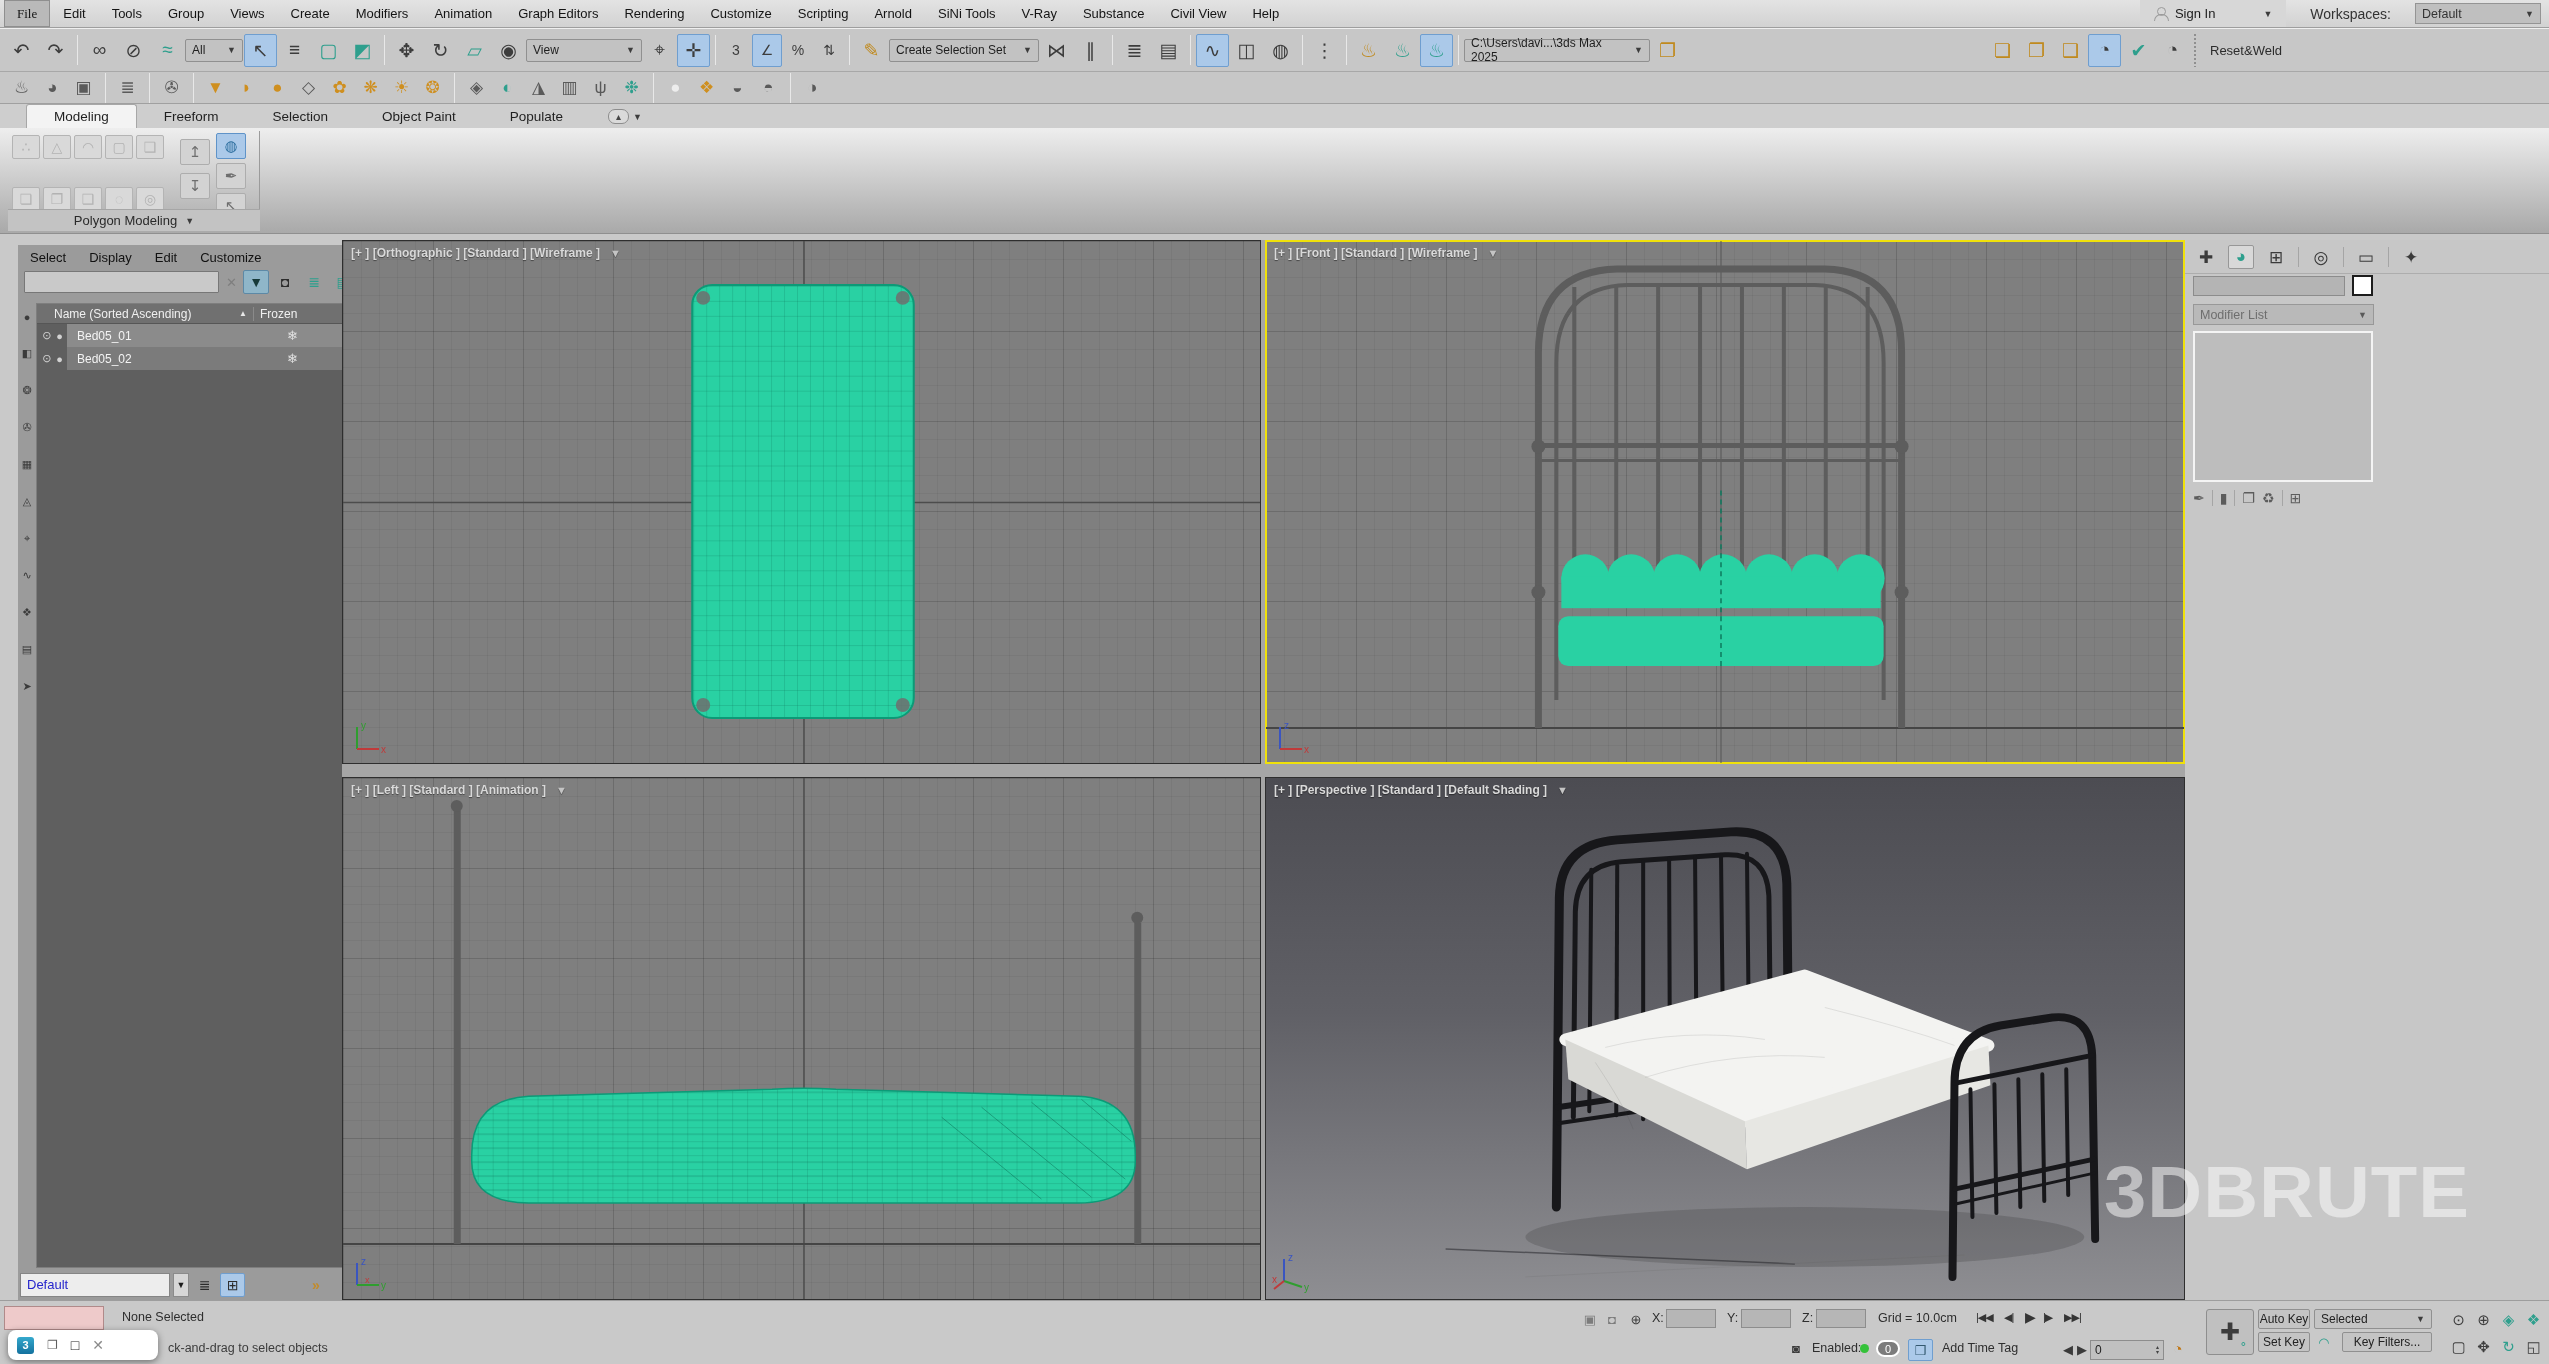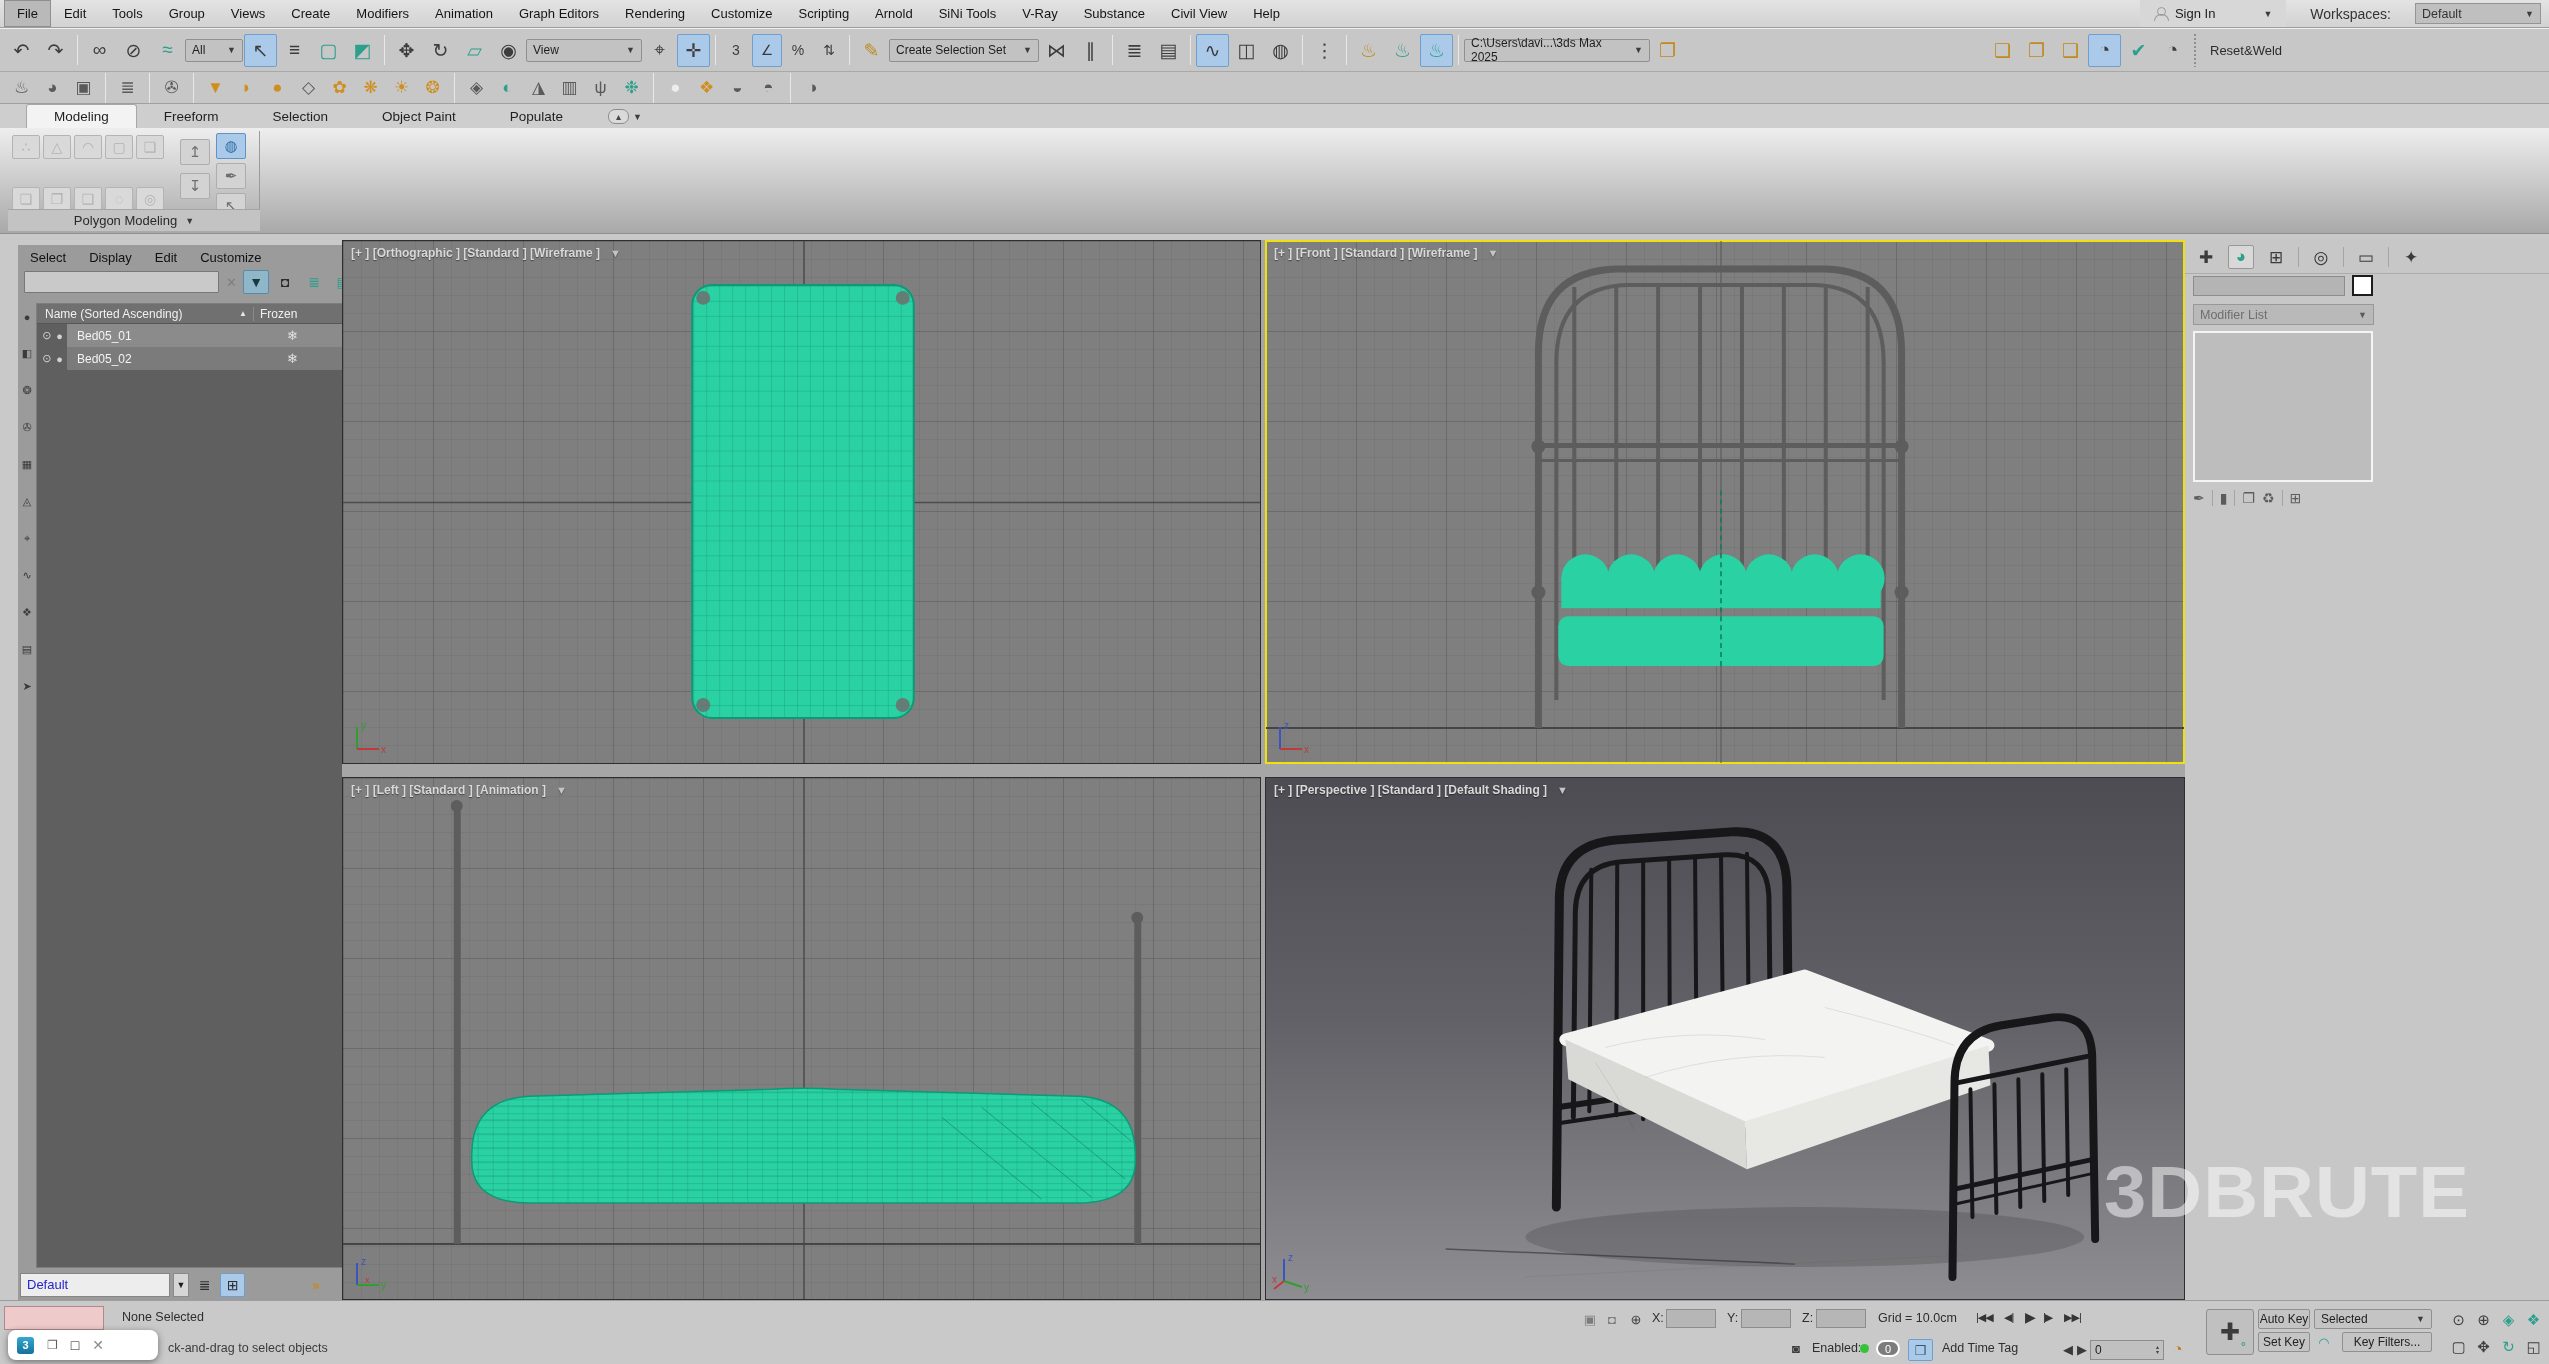--- a/index.html
+++ b/index.html
@@ -5,21 +5,21 @@
   * { margin:0; padding:0; box-sizing:border-box; }
   html,body { width:2549px; height:1364px; overflow:hidden; }
   body { font-family:"Liberation Sans", sans-serif; background:#c9c9c9; position:relative; color:#1b1b1b; }
   .root { position:absolute; inset:0; }
 
   
   .menubar { position:absolute; left:0; top:0; right:0; height:28px;
     background:linear-gradient(#e3e3e3,#d2d2d2); border-bottom:1px solid #9e9e9e;
     display:flex; align-items:stretch; padding-left:4px; font-size:13px; }
   .menu-item { display:flex; align-items:center; padding:0 13px; color:#141414; cursor:default; }
-  .menu-item.active { background:#b9b9b9; box-shadow:inset 0 0 0 1px #8f8f8f; }
+  .menu-item.active { background:#b9b9b9; box-shadow:inset 0 0 0 1px #8f8f8f;font-family:Liberation Serif, serif; }
   .mb-right { margin-left:auto; display:flex; align-items:center; gap:24px; padding-right:8px; }
   .signin { display:flex; align-items:center; gap:8px; padding:0 14px; height:100%; background:#d7d7d7; }
   .person { width:13px; height:13px; position:relative; }
   .person:before { content:""; position:absolute; left:3px; top:0; width:7px; height:7px; border-radius:50%; border:1.5px solid #9a9a9a; }
   .person:after { content:""; position:absolute; left:0; top:7px; width:13px; height:6px; border-radius:7px 7px 0 0; border:1.5px solid #9a9a9a; border-bottom:none; }
   .caret { font-size:9px; color:#3c3c3c; }
   .ws-dd { width:126px; height:21px; background:#bfbfbf; border:1px solid #949494;
     display:flex; align-items:center; padding:0 6px; font-size:12.5px; color:#333; }
   .ws-dd .caret { margin-left:auto; }
 
@@ -89,21 +89,21 @@
     font-size:14px; color:#2c2c2c; border-radius:2px; }
   .sqbtn.filter { background:#8fb6c9; border:1px solid #5d89a6; color:#173a3a; }
   .sqbtn.tealg { color:#2e9f8d; }
   .ex-body { position:absolute; left:0; top:58px; right:0; bottom:32px; }
   .ex-strip { position:absolute; left:0; top:2px; width:18px; bottom:0; display:flex;
     flex-direction:column; gap:24px; align-items:center; padding-top:6px; font-size:11px; color:#3b3b3b; }
   .ex-list { position:absolute; left:18px; top:0; right:2px; bottom:0; background:#5f5f5f;
     border:1px solid #7e7e7e; font-size:12px; }
   .lhead { height:20px; background:#707070; color:#f0f0f0; display:flex; align-items:center;
     border-bottom:1px solid #565656; }
-  .lhead .nm { flex:1; padding-left:8px; display:flex; align-items:center; gap:24px; }
+  .lhead .nm { flex:1; padding-left:17px; display:flex; align-items:center; gap:24px; }
   .lhead .sort { font-size:8px; margin-left:auto; padding-right:6px; color:#e8e8e8; }
   .lhead .fz { width:104px; border-left:1px solid #8a8a8a; padding-left:6px; }
   .lrow { height:23px; display:flex; align-items:center; color:#f4f4f4; }
   .lrow .lead { width:30px; display:flex; gap:5px; justify-content:flex-end; align-items:center;
     color:#d2d2d2; font-size:11px; padding-right:4px; }
   .lrow .band { flex:1; align-self:stretch; display:flex; align-items:center; padding-left:10px; }
   .lrow .fzc { width:104px; align-self:stretch; display:flex; align-items:center; padding-left:34px;
     color:#e0e0e0; font-size:13px; }
   .lrow.r1 .band, .lrow.r1 .fzc { background:#8b8b8b; }
   .lrow.r2 .band, .lrow.r2 .fzc { background:#7b7b7b; }

